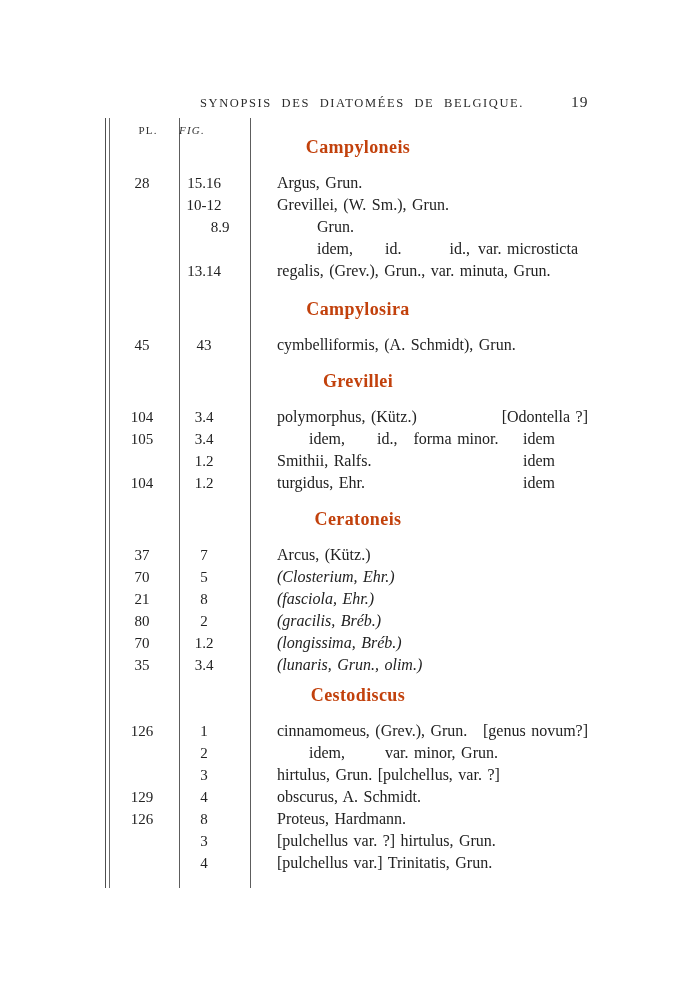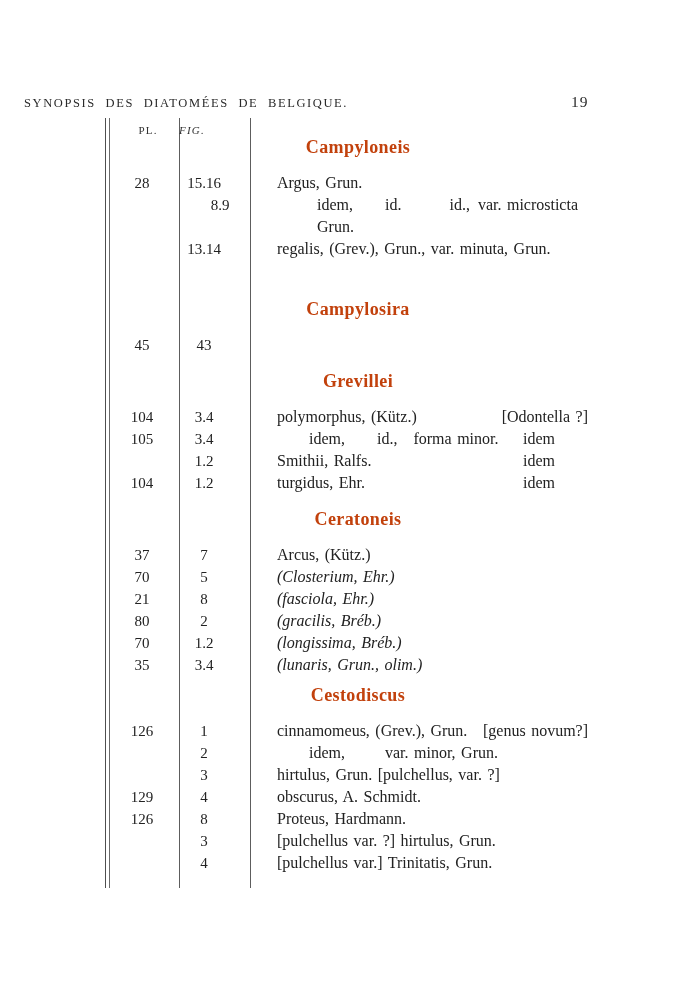--- a/index.html
+++ b/index.html
@@ -4,21 +4,21 @@
 <style>
   html,body{margin:0;padding:0;}
   body{
     width:700px;height:1007px;position:relative;overflow:hidden;
     background:#ffffff;color:#222;
     font-family:"Liberation Serif","DejaVu Serif",serif;
   }
   
   .running-head{
     position:absolute;top:96px;left:24px;width:676px;
-    font-size:12.5px;letter-spacing:1.6px;word-spacing:5px;
+    text-align:center;font-size:12.5px;letter-spacing:1.6px;word-spacing:5px;
     color:#2a2a2a;
   }
   .page-num{
     position:absolute;top:93px;left:571px;
     font-size:15.5px;letter-spacing:1px;color:#2a2a2a;
   }
   
   .rule{position:absolute;top:118px;height:770px;background:#5d5d5d;width:1px;}
   .rule-double{
     position:absolute;top:118px;height:770px;left:105px;width:3px;
@@ -69,42 +69,52 @@
 
 <div class="section" id="sec-campyloneis">
   <div class="genus">Campyloneis</div>
   <div class="row">
     <div class="pl">28</div>
     <div class="fig">15.16</div>
     <div class="txt">
         <span class="l">Argus, Grun.</span>
       </div>
   </div>
+  <div class="row">
+    <div class="pl"></div>
+    <div class="fig">10-12</div>
+    <div class="txt">
+        <span class="l">Grevillei, (W. Sm.), Grun.</span>
+      </div>
+  </div>
   <div class="row tall">
     <div class="pl"></div>
     <div class="fig">8.9</div>
     <div class="txt">
+      <div class="line"> Grun.</div>
       <div class="line"> idem,  id.   id., var. microsticta</div>
-      <div class="line"> Grun.</div>
     </div>
   </div>
   <div class="row">
     <div class="pl"></div>
     <div class="fig">13.14</div>
     <div class="txt">
         <span class="l">regalis, (Grev.), Grun., var. minuta, Grun.</span>
       </div>
   </div>
 </div>
 
 <div class="section" id="sec-campylosira">
   <div class="genus">Campylosira</div>
   <div class="row">
     <div class="pl">45</div>
     <div class="fig">43</div>
+    <div class="txt">
+        <span class="l">cymbelliformis, (A. Schmidt), Grun.</span>
+      </div>
   </div>
 </div>
 
 <div class="section" id="sec-cerataulus">
   <div class="genus">Grevillei</div>
   <div class="row">
     <div class="pl">104</div>
     <div class="fig">3.4</div>
     <div class="txt">
         <span class="l">polymorphus, (Kütz.)</span>

